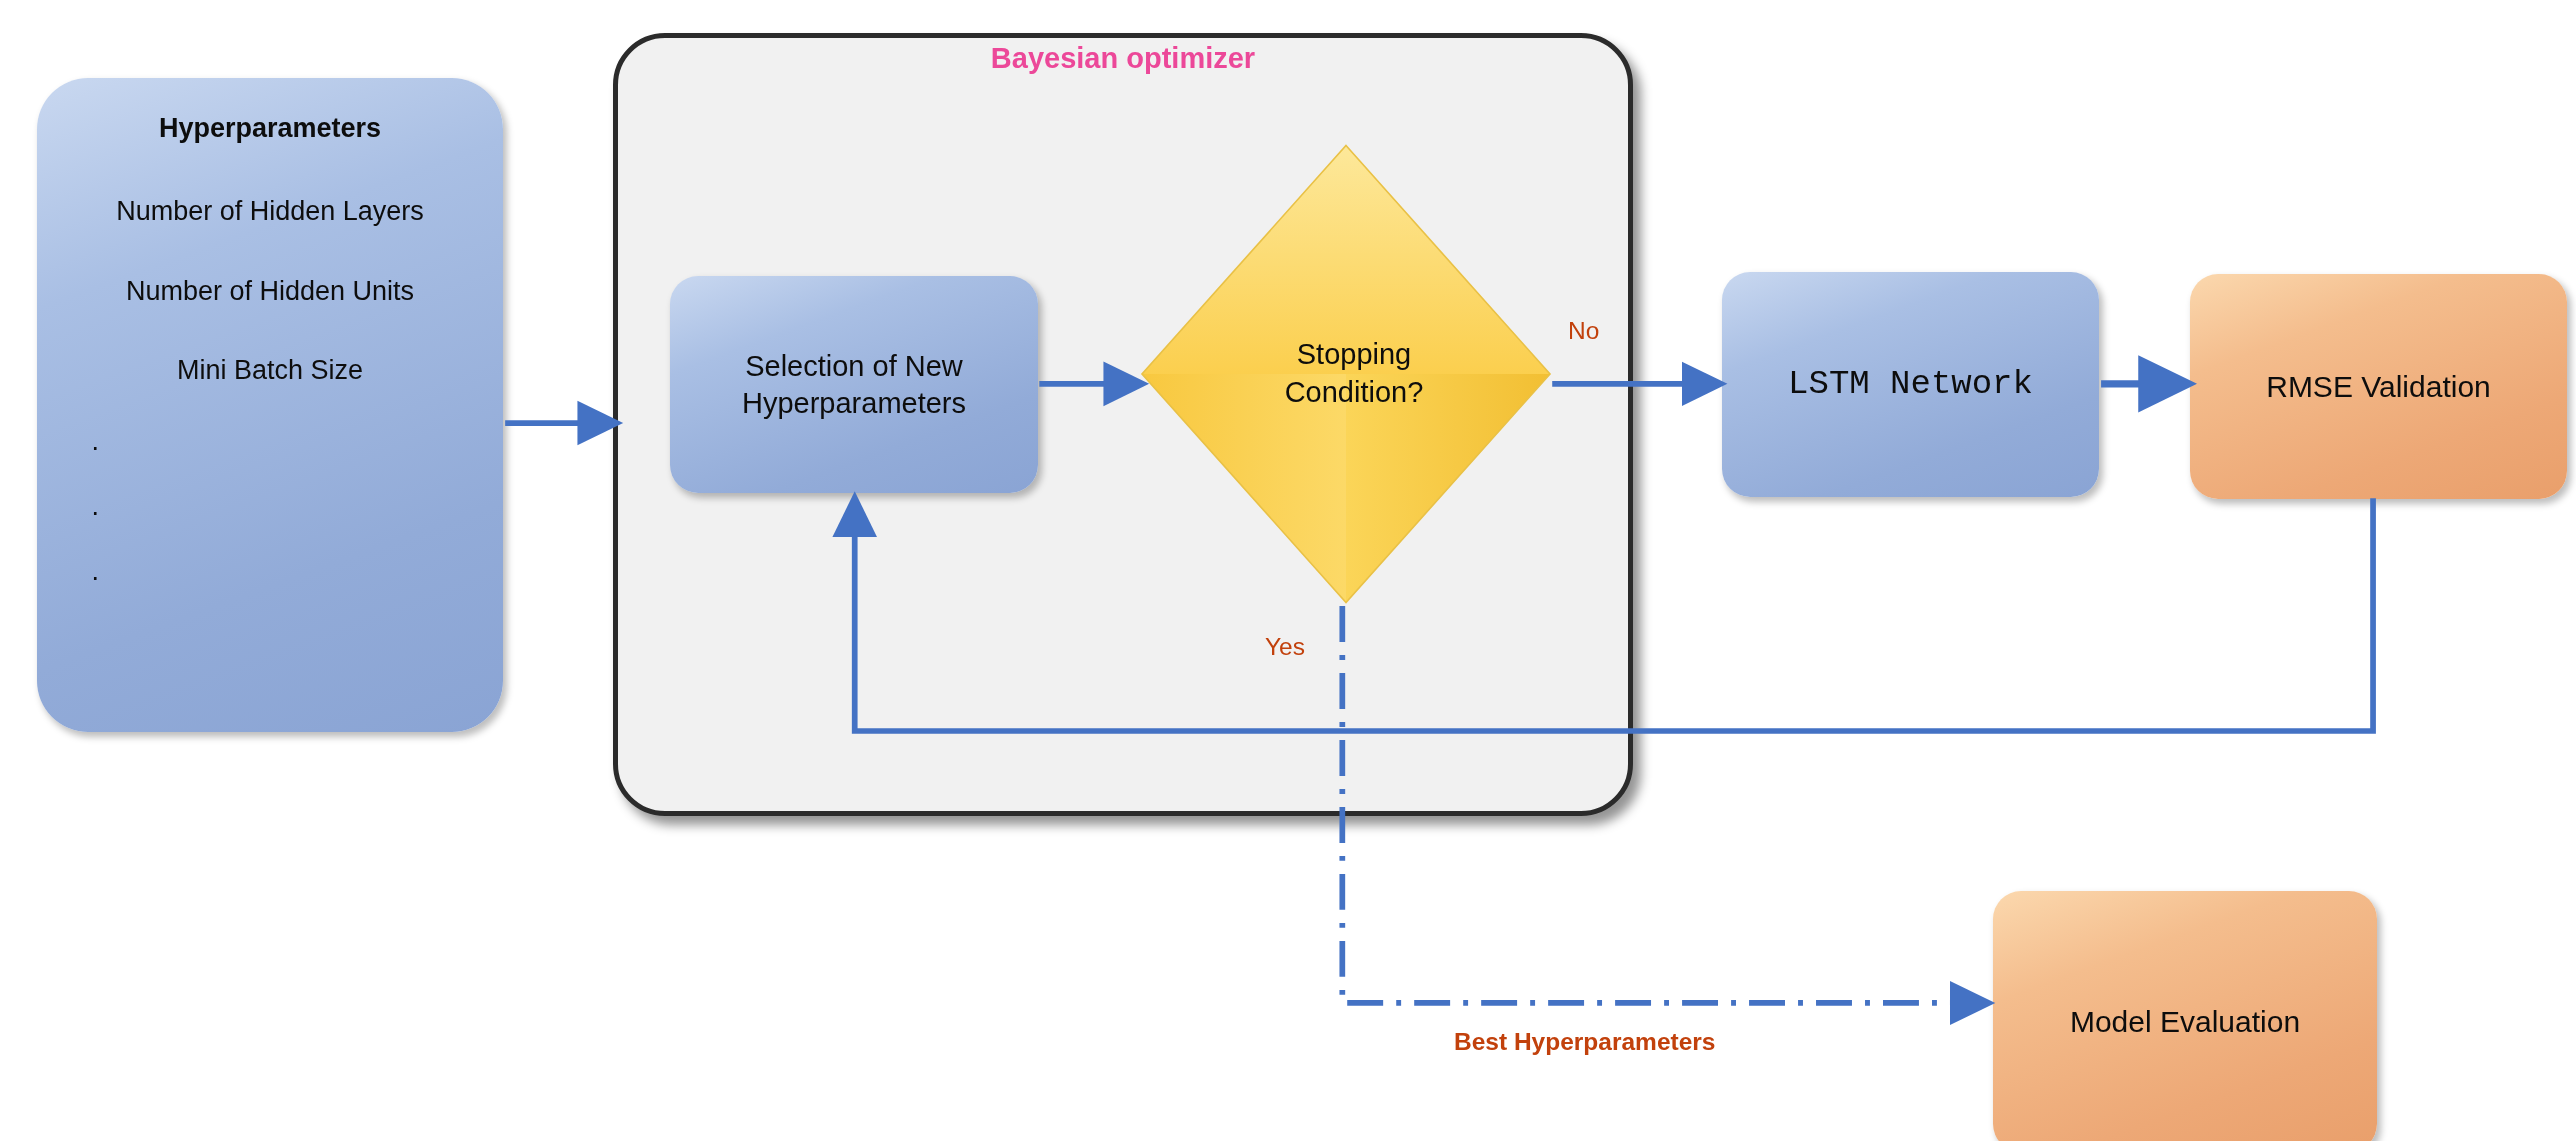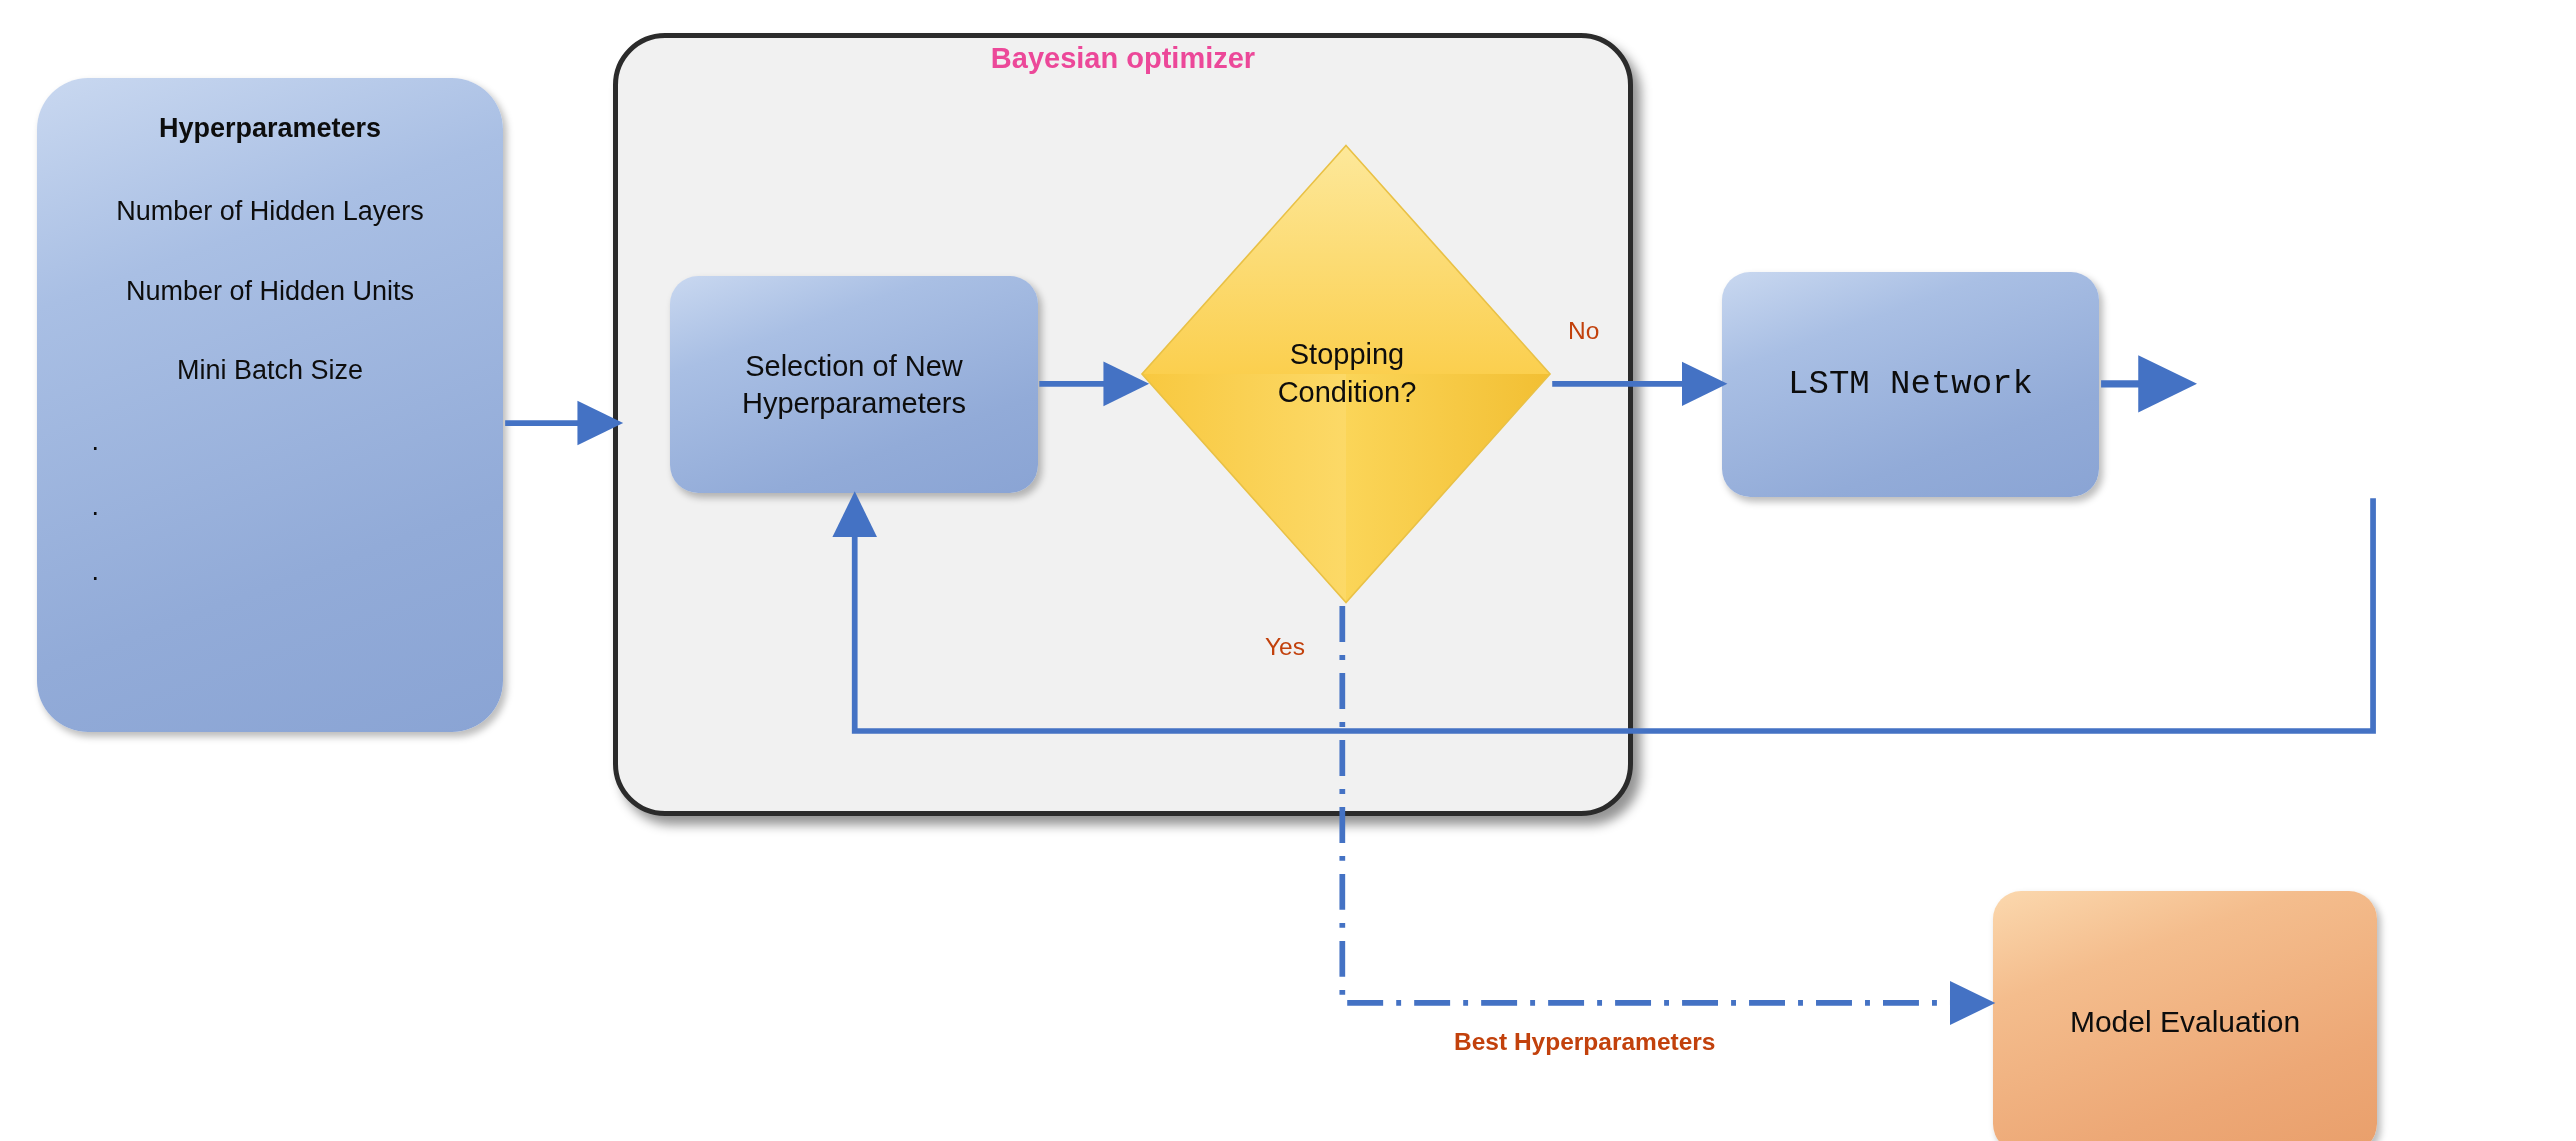--- a/index.html
+++ b/index.html
@@ -115,21 +115,21 @@
   }
   #diamond-wrap svg {
     position: absolute;
     left: 0; top: 0;
     width: 408px;
     height: 458px;
     overflow: visible;
   }
   #diamond-label {
     position: absolute;
-    left: 1px;
+    left: 8px;
     top: 0;
     width: 408px;
     height: 458px;
     display: flex;
     align-items: center;
     justify-content: center;
     text-align: center;
     font-size: 29px;
     color: #0d0d0d;
     line-height: 1.3;
@@ -242,20 +242,23 @@
         <div>Stopping</div>
         <div>Condition?</div>
       </div>
     </div>
   </div>
 
   <div class="node node-blue" id="lstm-box">
     <span>LSTM Network</span>
   </div>
 
+  <div class="node node-orange" id="rmse-box">
+    <span>RMSE Validation</span>
+  </div>
 
   <div class="node node-orange" id="model-eval-box">
     <span>Model Evaluation</span>
   </div>
 
   <div class="edge-label" id="label-no">No</div>
   <div class="edge-label" id="label-yes">Yes</div>
   <div class="edge-label" id="label-best">Best Hyperparameters</div>
 
   <svg id="connectors" viewBox="0 0 3153 1397" xmlns="http://www.w3.org/2000/svg">

